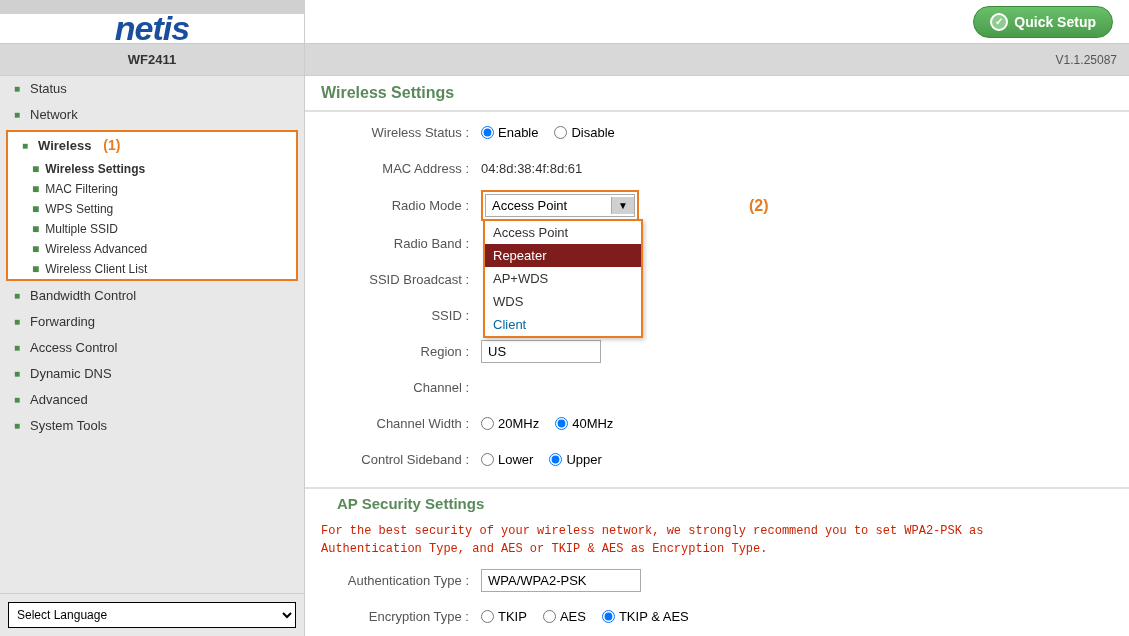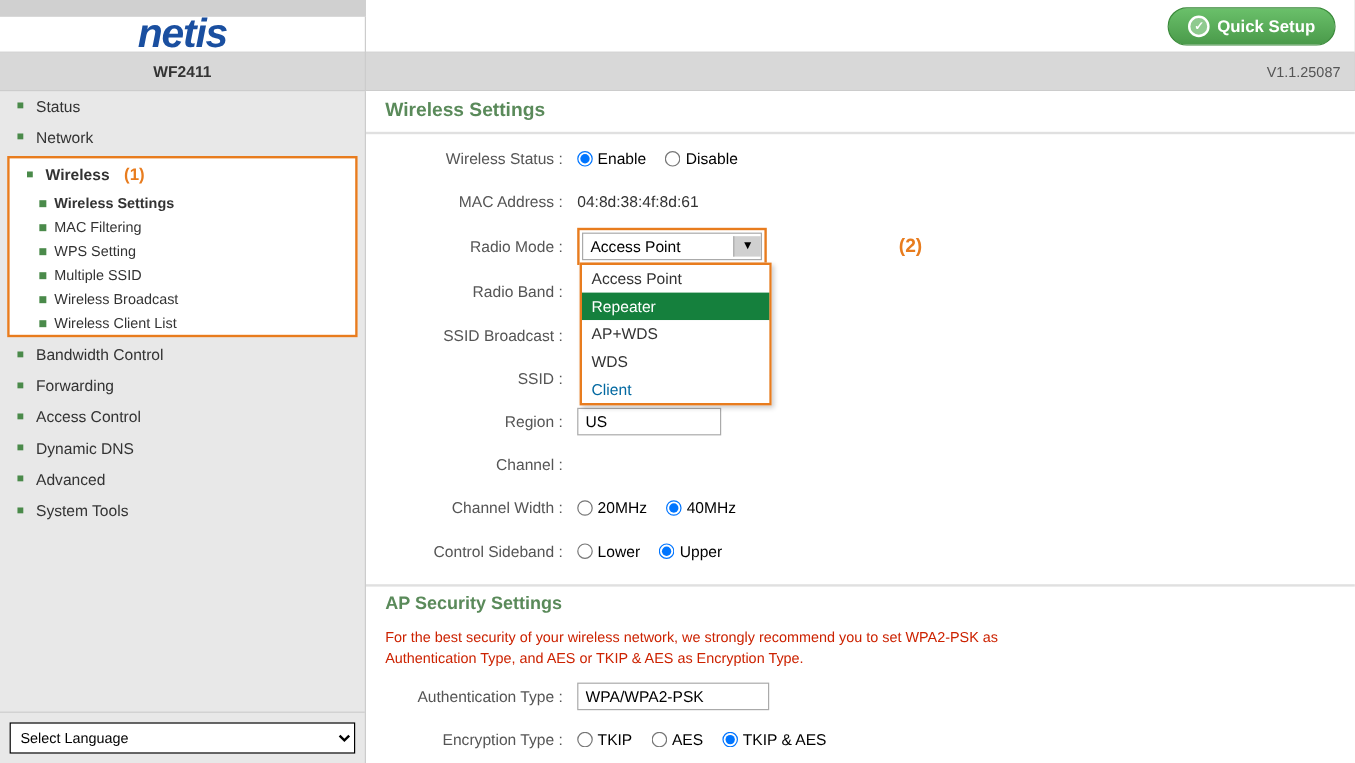--- a/index.html
+++ b/index.html
@@ -92,21 +92,21 @@
           <div class="wireless-sub-item">
             <span class="dot">■</span>
             <span>WPS Setting</span>
           </div>
           <div class="wireless-sub-item">
             <span class="dot">■</span>
             <span>Multiple SSID</span>
           </div>
           <div class="wireless-sub-item">
             <span class="dot">■</span>
-            <span>Wireless Broadcast</span>
+            <span>Wireless Advanced</span>
           </div>
           <div class="wireless-sub-item">
             <span class="dot">■</span>
             <span>Wireless Client List</span>
           </div>
         </div>
       </div>
 
       <div class="nav-top-item">
         <span class="icon-square">■</span>
@@ -185,21 +185,21 @@
         <div class="form-label">Radio Mode :</div>
         <div class="form-field" style="position:relative;">
           <div style="border: 2px solid #e87c1e; padding: 2px; position:relative; display:inline-block;">
             <div style="display:flex;align-items:center;background:#fff;border:1px solid #aaa;min-width:150px;">
               <span style="padding:3px 6px;flex:1;">Access Point</span>
               <span style="padding:3px 6px;background:#d0d0d0;border-left:1px solid #aaa;font-size:10px;">▼</span>
             </div>
 
             <div style="position:absolute;top:100%;left:0;background:#fff;border:2px solid #e87c1e;z-index:100;min-width:160px;box-shadow:2px 2px 4px rgba(0,0,0,0.2);">
               <div style="padding:4px 8px;cursor:pointer;color:#333;font-size:13px;background:#fff;">Access Point</div>
-              <div style="padding:4px 8px;cursor:pointer;color:#fff;font-size:13px;background:#15803d;">Repeater</div>
+              <div style="padding:4px 8px;cursor:pointer;color:#fff;font-size:13px;background:#7f1d1d;">Repeater</div>
               <div style="padding:4px 8px;cursor:pointer;color:#333;font-size:13px;background:#fff;">AP+WDS</div>
               <div style="padding:4px 8px;cursor:pointer;color:#333;font-size:13px;background:#fff;">WDS</div>
               <div style="padding:4px 8px;cursor:pointer;color:#0369a1;font-size:13px;background:#fff;">Client</div>
             </div>
           </div>
           <span style="color:#e87c1e;font-size:16px;font-weight:bold;margin-left:100px;">(2)</span>
         </div>
       </div>
 
       <div class="form-row">
@@ -258,24 +258,24 @@
           </label>
           <label class="radio-item">
             <input type="radio" name="sideband" checked="" style="">
             <span>Upper</span>
           </label>
         </div>
       </div>
 
     </div>
 
-    <div style="padding: 6px 16px; border-top: 2px solid #e0e0e0;">
+    <div style="padding: 6px 32px; border-top: 2px solid #e0e0e0;">
       <span style="font-size:15px;font-weight:bold;color:#5a8a5a;">AP Security Settings</span>
     </div>
-    <div style="padding: 4px 28px 8px 16px;">
+    <div style="padding: 4px 28px 8px 16px; font-family: Liberation Mono, monospace;">
       <div style="color:#cc2200;font-size:12px;line-height:1.5;">For the best security of your wireless network, we strongly recommend you to set WPA2-PSK as</div>
       <div style="color:#cc2200;font-size:12px;line-height:1.5;">Authentication Type, and AES or TKIP &amp; AES as Encryption Type.</div>
     </div>
 
     <div class="form-row" style="padding: 0 16px;">
       <div class="form-label">Authentication Type :</div>
       <div class="form-field">
         <div class="select-wrapper">
           <select class="form-select" style="min-width:160px;">
             <option>WPA/WPA2-PSK</option>

